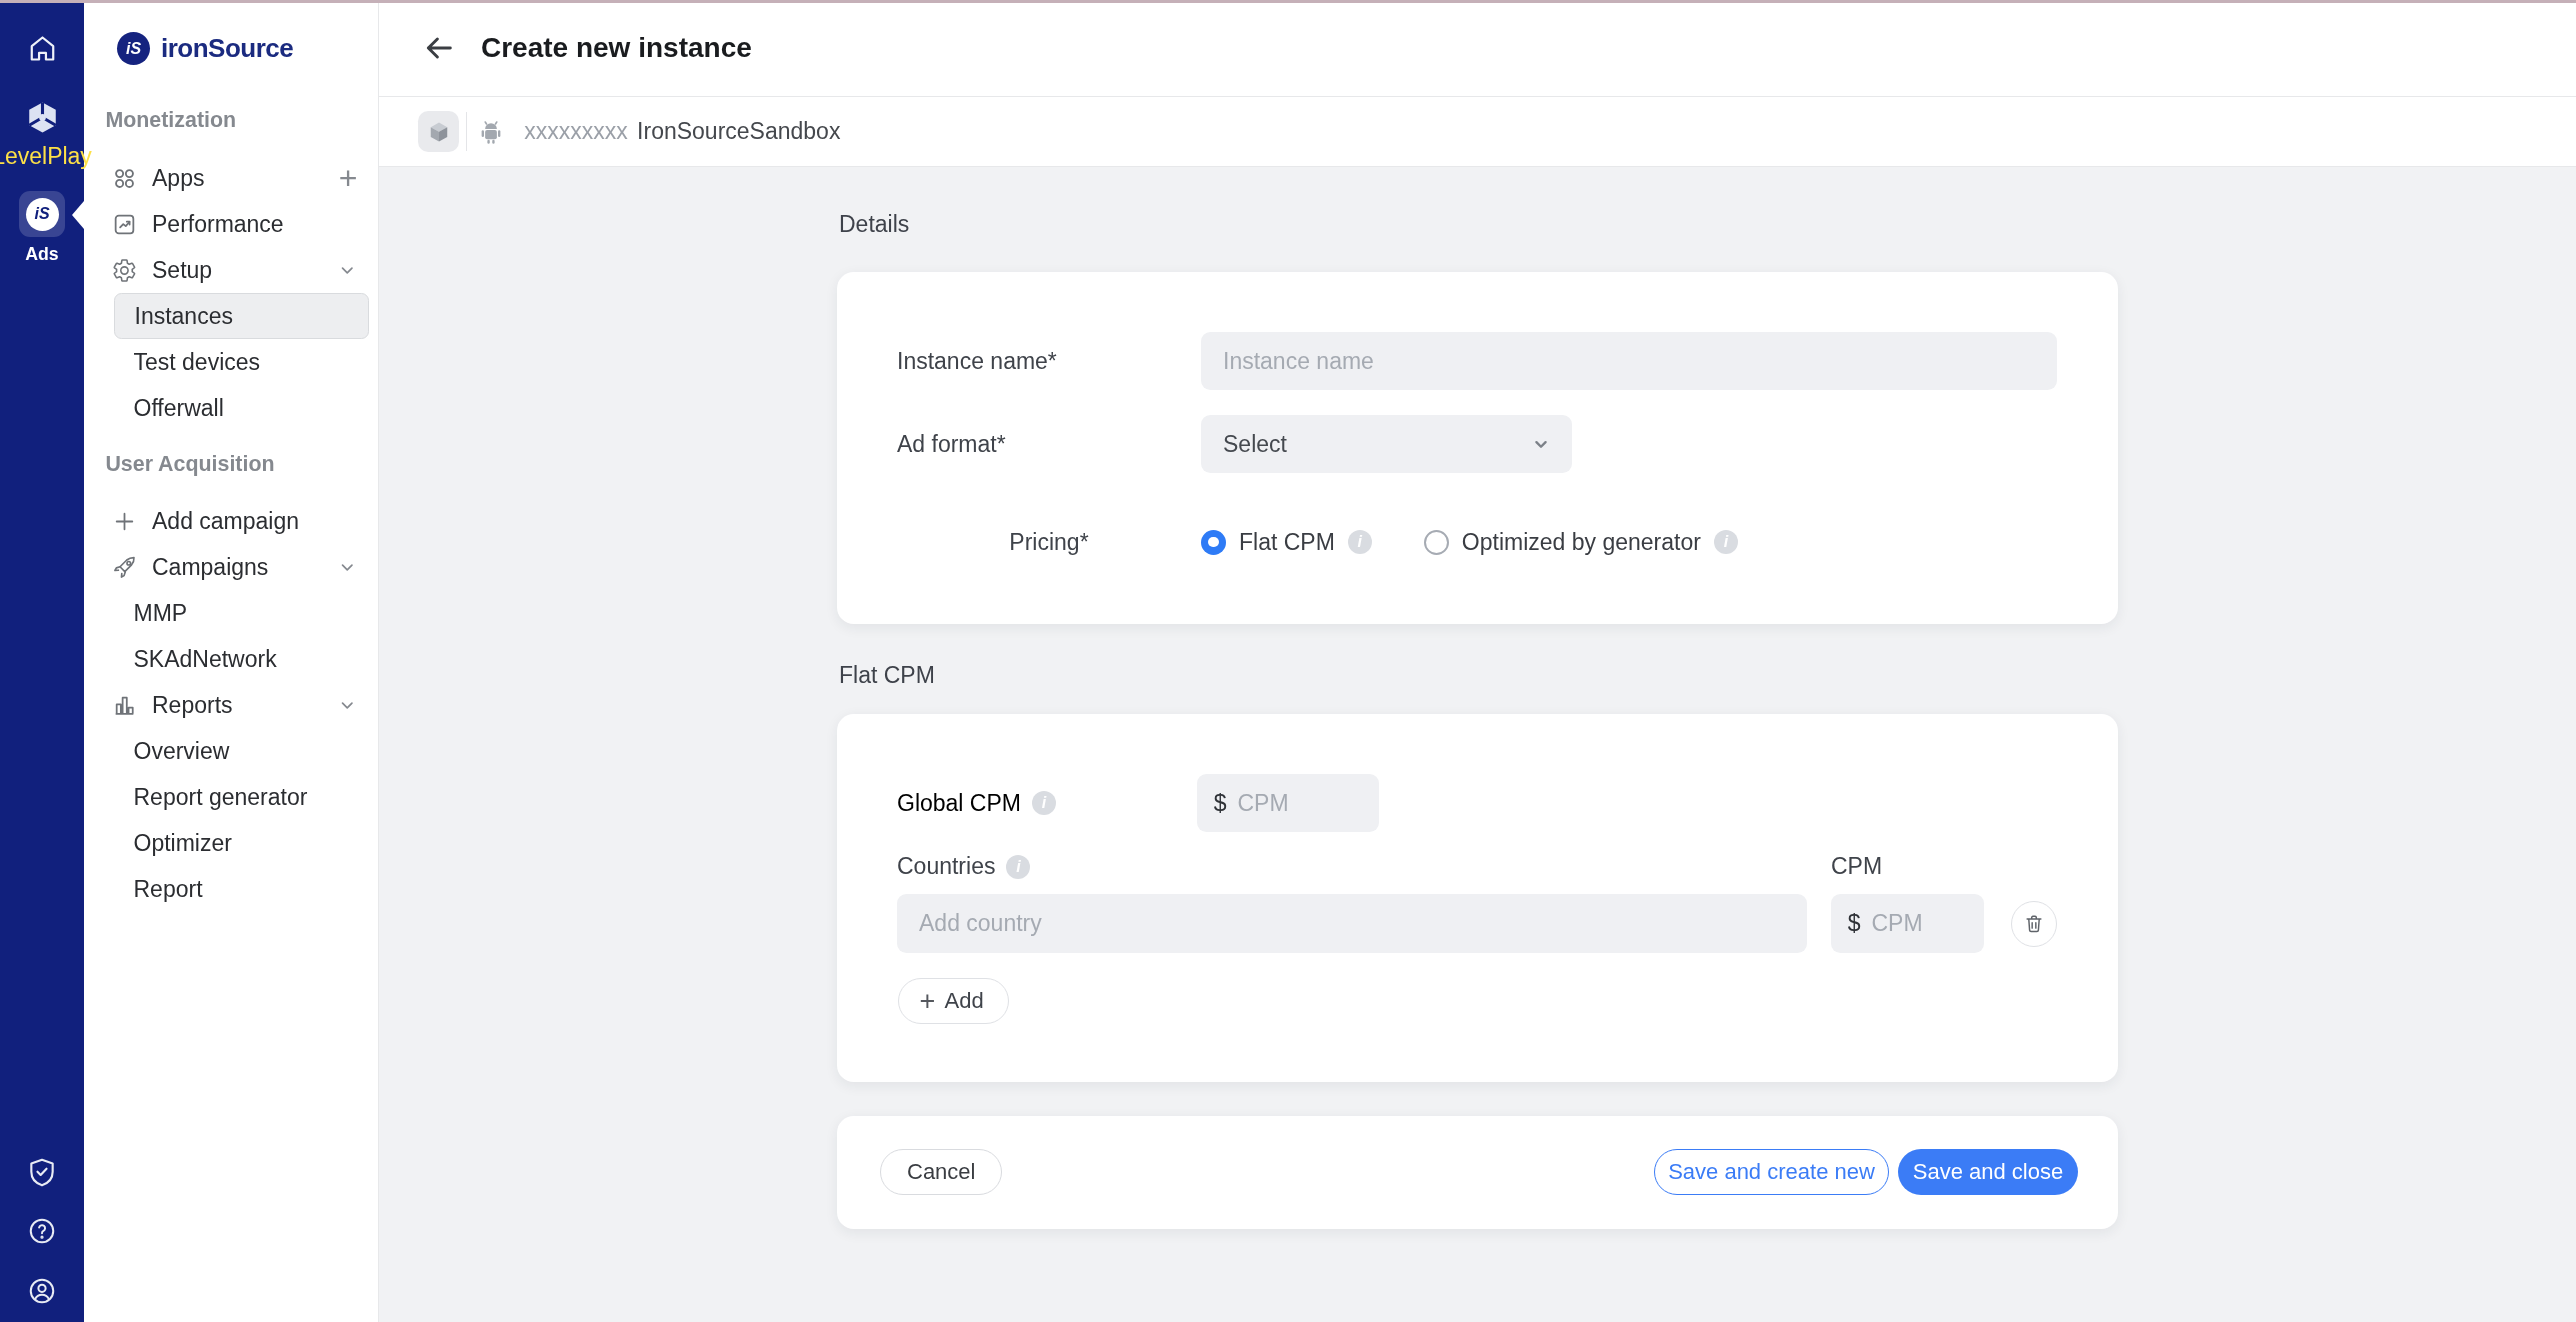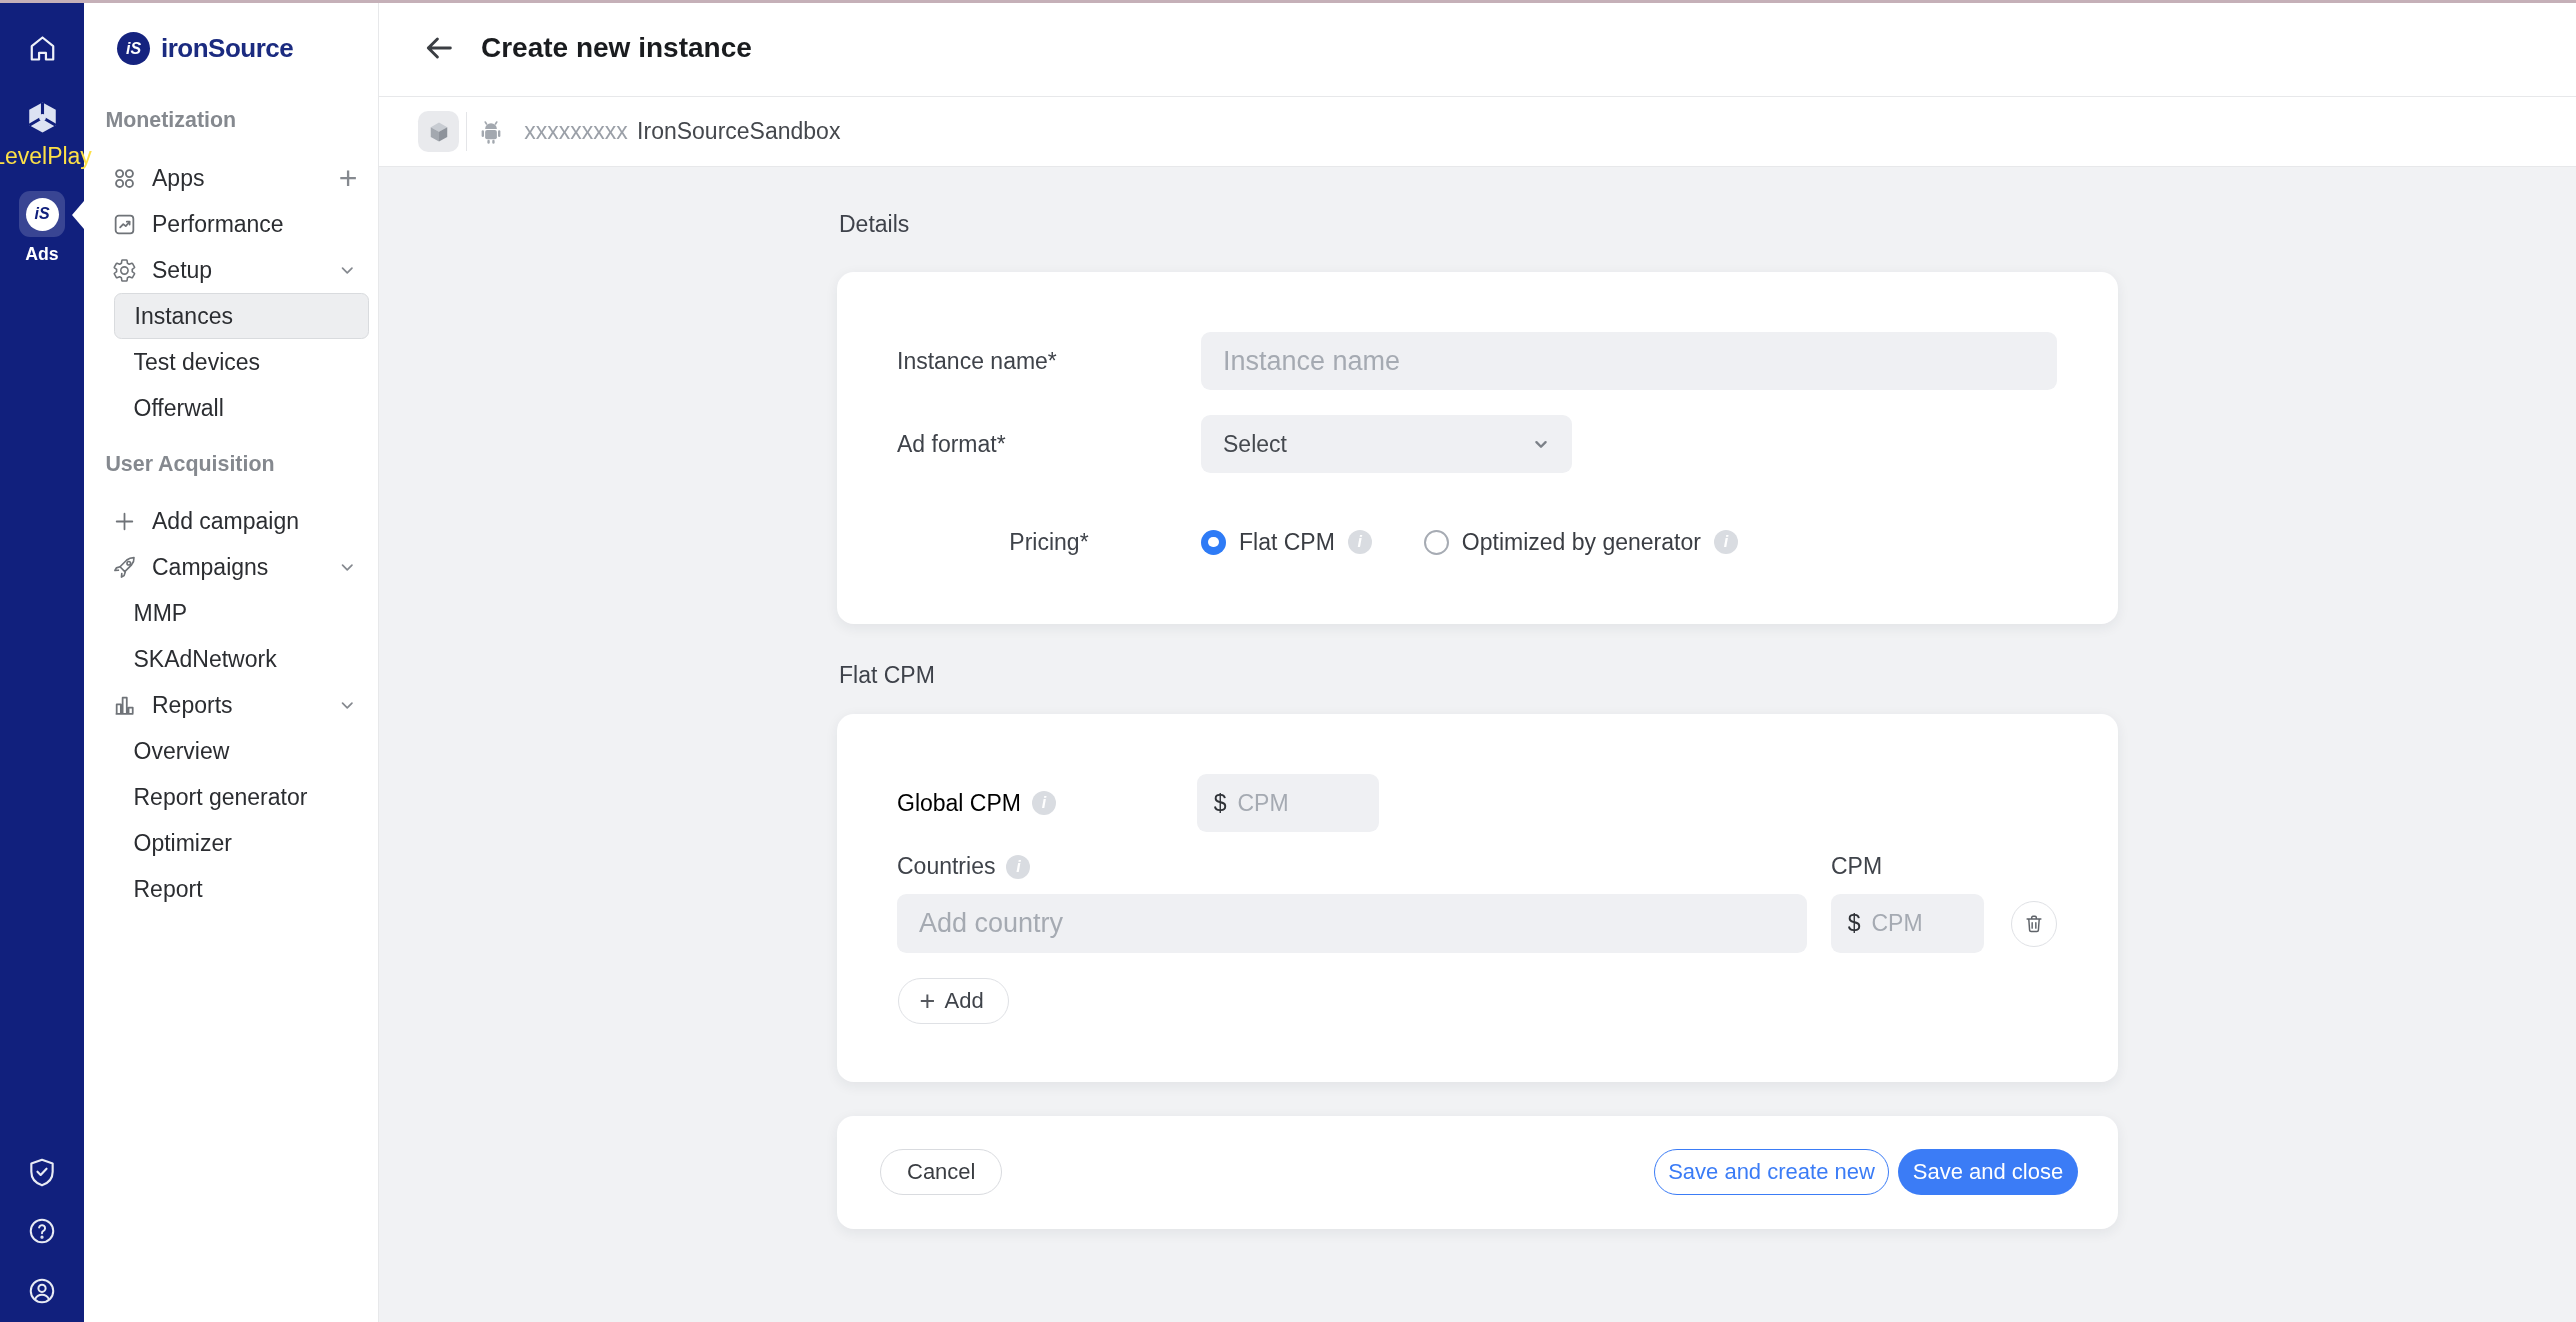--- a/index.html
+++ b/index.html
@@ -59,21 +59,21 @@
   .card.details-card { top:106px; height:352px; }
   .card.flat-card { top:548px; height:368px; }
   .card.footer-card { top:950px; height:113px; }
 
   .row { position:absolute; left:60px; right:60px; display:flex; align-items:center; }
   .row.r1 { top:60px; height:58px; }
   .row.r2 { top:143px; height:58px; }
   .row.r3 { top:246px; height:48px;text-align:center; }
   .flabel { width:304px; flex:none; font-size:23px; color:#3F434A; }
 
-  .input { background:#EFF0F3; border:none; border-radius:9.3px; height:58px; padding:16px 22px; font-size:27px; color:#3F434A; font-family:inherit; outline:none; }
+  .input { background:#EFF0F3; border:none; border-radius:9.3px; height:58px; padding:16px 22px; font-size:23px; color:#3F434A; font-family:inherit; outline:none; }
   .input::placeholder { color:#A5AAB2; }
   .select { width:371px; height:58px; background:#EFF0F3; border-radius:9.3px; display:flex; align-items:center; padding:0 20.5px 0 22px; color:#45494F; font-size:23px; cursor:pointer; }
   .select .chev { margin-left:auto; display:flex; align-items:center; }
 
   .radio-group { display:flex; align-items:center; gap:13px; }
   .radio { width:25px; height:25px; border-radius:50%; flex:none; cursor:pointer; position:relative; }
   .radio.on { background:#2E7BF6; }
   .radio.on::after { content:""; position:absolute; width:10.2px; height:10.2px; border-radius:50%; background:#FFFFFF; left:7.4px; top:7.4px; }
   .radio.off { border:2.3px solid #A6ABB3; background:#FFFFFF; }
   .rlabel { font-size:23px; color:#3A3D43; }

